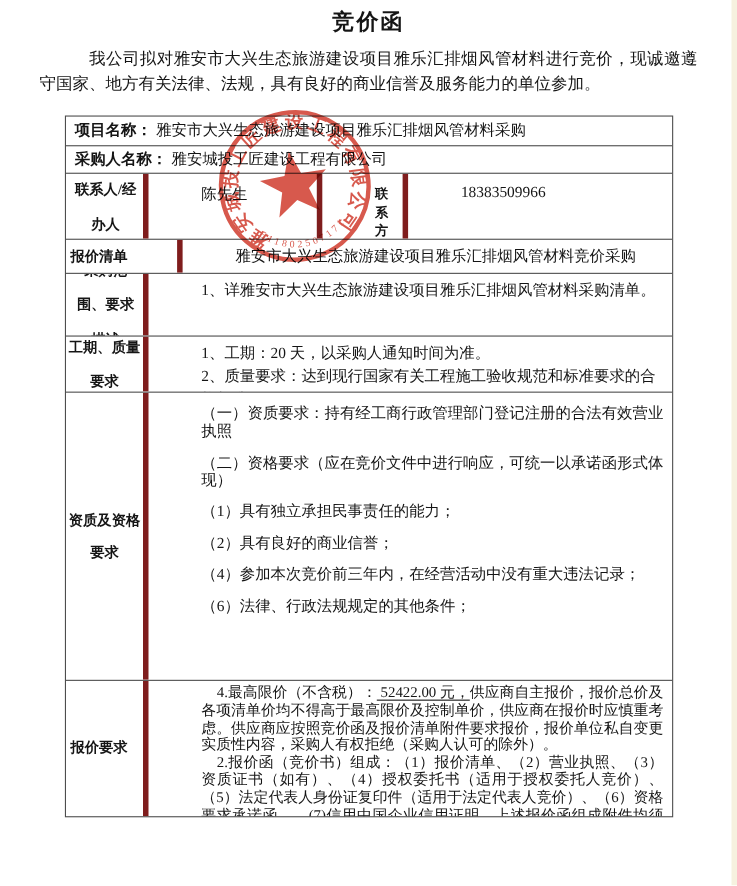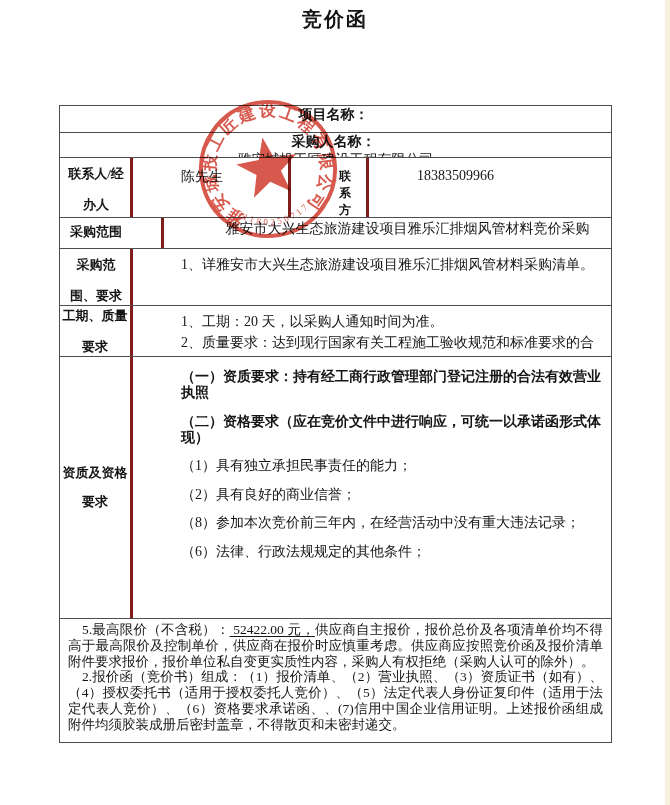--- a/index.html
+++ b/index.html
@@ -17,41 +17,41 @@
     text-indent:45px; text-align:justify;
   }
   .tbl {
     position:absolute; left:59px; top:105px; width:553px;
     border:1px solid #4d4d4d; box-sizing:border-box; background:transparent;
   }
   .row { display:flex; box-sizing:border-box; overflow:hidden; }
   .row + .row { border-top:1px solid #4d4d4d; }
   .r1{height:26px} .r2{height:25px} .r3{height:60px} .r4{height:31px}
   .r5{height:57px} .r6{height:51px} .r7{height:262px} .r8{height:39px} .r9{height:124px}
-  .cell { box-sizing:border-box; min-width:0;flex-direction:column; }
-  .cell + .cell { border-left:3px solid #7f1d1d;padding-left:48px; }
+  .cell { box-sizing:border-box; min-width:0; }
+  .cell + .cell { border-left:5px solid #7f1d1d;padding-left:48px; }
   .c-full {
     flex:1; display:flex; align-items:center; padding:0 8px; font-size:14px;
     white-space:nowrap;
   }
   .c-full .lb { font-weight:700; margin-right:4px; }
   .c-label {
     flex:0 0 70px; font-weight:700; font-size:13px; padding:0 2px 0 4px;
     display:flex; align-items:center; line-height:2.2;
   }
   .c-label.sp { line-height:2.4;text-align:center; }
   .c-label.ctr { text-align:center; justify-content:center; padding:0 2px; }
   .c-val { flex:1; padding:5px 8px; font-size:14px; line-height:21px; }
   .c-val.vc { display:flex; align-items:center; padding-top:0; padding-bottom:0;margin-left:31px; }
   .c-name { flex:0 0 125px; font-size:14px; padding:10px 8px; }
   .c-method { flex:0 0 78px; font-weight:700; font-size:12px; padding:10px 5px;margin-left:33px; }
   .c-phone { flex:1; font-size:14px; padding:10px 8px; }
   .qual { flex:1; padding:12px 8px 0 36px; font-size:14px; }
   .qual .qi { line-height:16px; margin-bottom:12.5px; }
-  .qual .qb { font-weight:700; }
+  .qual .qb { font-weight:400; }
   .quo { flex:1; padding:3px 8px 0 8px; font-size:13.5px; line-height:15.8px; text-align:justify; }
   .quo p { margin:0; text-indent:14px; }
   .u { text-decoration:underline; text-underline-offset:2px; }
   .seal {
     position:absolute; left:195px; top:96px; width:146px; height:146px;
     transform:rotate(-10deg); opacity:.84; mix-blend-mode:multiply;
     pointer-events:none;
   }
   .seal svg { display:block; }
   .edge-stripe {
@@ -59,45 +59,47 @@
     background:#f6f1df;
   }
 </style>
 </head>
 <body>
 
 <div>
 
   <h1 class="title">竞价函</h1>
 
+  <p class="intro">我公司拟对雅安市大兴生态旅游建设项目雅乐汇排烟风管材料进行竞价，现诚邀遵守国家、地方有关法律、法规，具有良好的商业信誉及服务能力的单位参加。</p>
 
   <div class="tbl">
 
     <div class="row r1">
       <div class="cell c-full">
         <span class="lb">项目名称：</span>
+        <span>雅安市大兴生态旅游建设项目雅乐汇排烟风管材料采购</span>
       </div>
     </div>
 
     <div class="row r2">
       <div class="cell c-full">
         <span class="lb">采购人名称：</span>
         <span>雅安城投工匠建设工程有限公司</span>
       </div>
     </div>
 
     <div class="row r3">
       <div class="cell c-label sp">联系人/经办人</div>
       <div class="cell c-name">陈先生</div>
       <div class="cell c-method">联系方式</div>
       <div class="cell c-phone">18383509966</div>
     </div>
 
     <div class="row r4">
-      <div class="cell c-label">采购范围</div>
+      <div class="cell c-label">报价清单</div>
       <div class="cell c-val vc">雅安市大兴生态旅游建设项目雅乐汇排烟风管材料竞价采购</div>
     </div>
 
     <div class="row r5">
       <div class="cell c-label sp">采购范围、要求描述</div>
       <div class="cell c-val">1、详雅安市大兴生态旅游建设项目雅乐汇排烟风管材料采购清单。</div>
     </div>
 
     <div class="row r6">
       <div class="cell c-label sp ctr">工期、质量要求</div>
@@ -107,29 +109,30 @@
       </div>
     </div>
 
     <div class="row r7">
       <div class="cell c-label ctr">资质及资格要求</div>
       <div class="cell qual">
         <div class="qi qb">（一）资质要求：持有经工商行政管理部门登记注册的合法有效营业执照</div>
         <div class="qi qb">（二）资格要求（应在竞价文件中进行响应，可统一以承诺函形式体现）</div>
         <div class="qi">（1）具有独立承担民事责任的能力；</div>
         <div class="qi">（2）具有良好的商业信誉；</div>
-        <div class="qi">（8）参加本次竞价前三年内，在经营活动中没有重大违法记录；</div>
+        <div class="qi">（4）参加本次竞价前三年内，在经营活动中没有重大违法记录；</div>
         <div class="qi">（6）法律、行政法规规定的其他条件；</div>
       </div>
     </div>
 
 
     <div class="row r9">
+      <div class="cell c-label">报价要求</div>
       <div class="cell quo">
-        <p><span>5.最高限价（不含税）：</span><span class="u"> 52422.00 元，</span><span>供应商自主报价，报价总价及各项清单价均不得高于最高限价及控制单价，供应商在报价时应慎重考虑。供应商应按照竞价函及报价清单附件要求报价，报价单位私自变更实质性内容，采购人有权拒绝（采购人认可的除外）。</span></p>
+        <p><span>4.最高限价（不含税）：</span><span class="u"> 52422.00 元，</span><span>供应商自主报价，报价总价及各项清单价均不得高于最高限价及控制单价，供应商在报价时应慎重考虑。供应商应按照竞价函及报价清单附件要求报价，报价单位私自变更实质性内容，采购人有权拒绝（采购人认可的除外）。</span></p>
         <p>2.报价函（竞价书）组成：（1）报价清单、（2）营业执照、（3）资质证书（如有）、（4）授权委托书（适用于授权委托人竞价）、（5）法定代表人身份证复印件（适用于法定代表人竞价）、（6）资格要求承诺函、、(7)信用中国企业信用证明。上述报价函组成附件均须胶装成册后密封盖章，不得散页和未密封递交。</p>
       </div>
     </div>
 
   </div>
 
   <div class="seal">
     <svg width="146" height="146" viewBox="-73 -73 146 146">
       <defs>
         <path id="sealArc" d="M -30.4 43.4 A 53 53 0 1 1 30.4 43.4" fill="none"></path>

